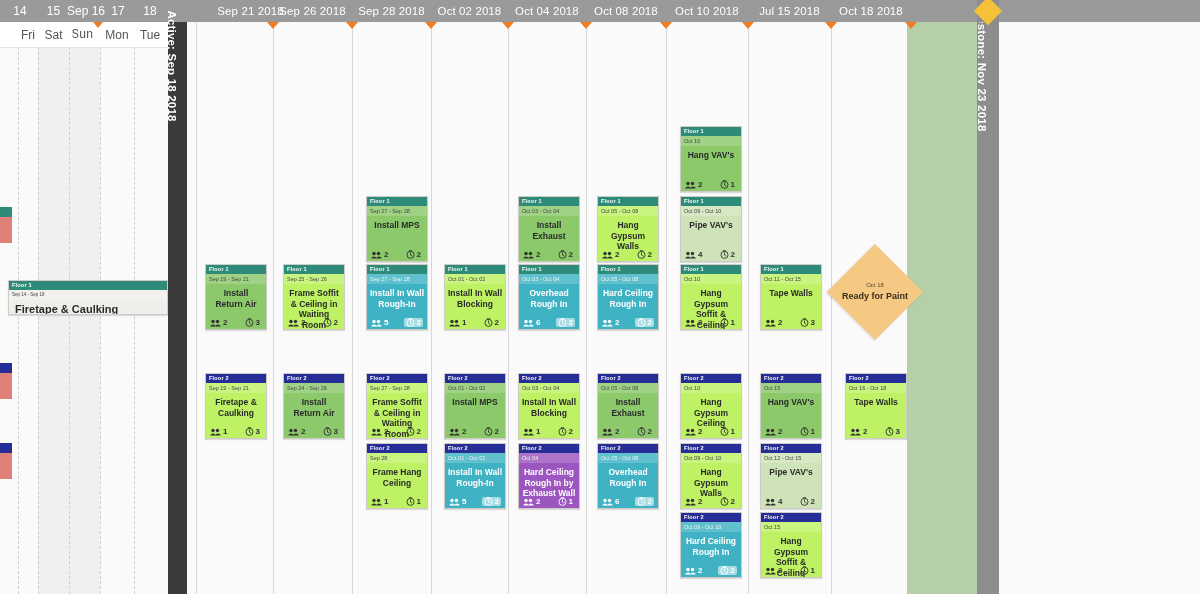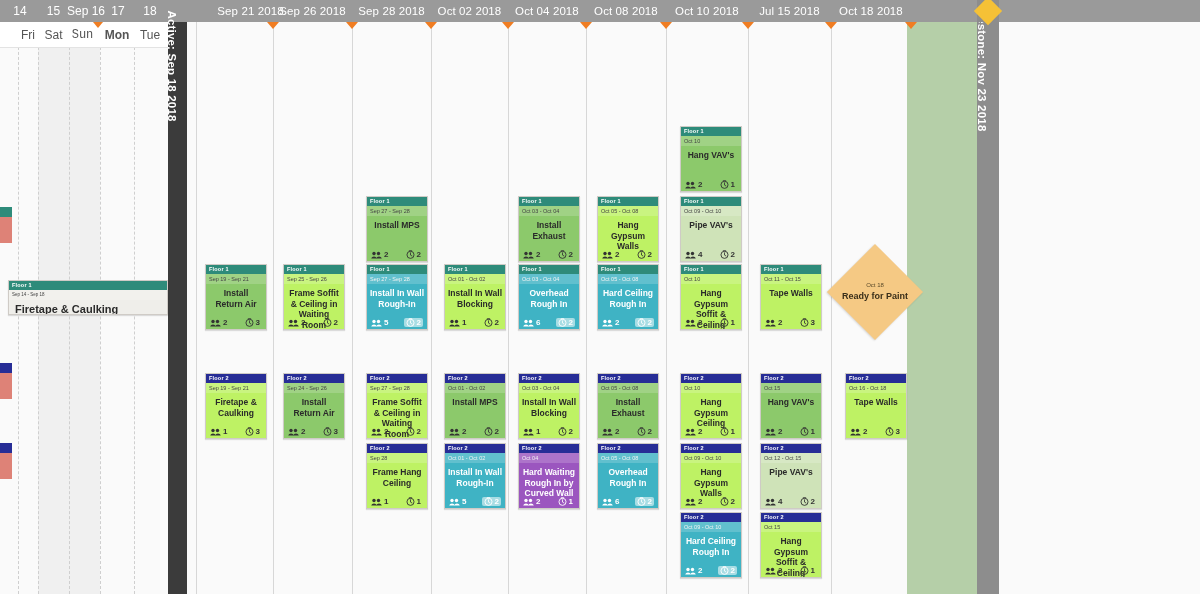--- a/index.html
+++ b/index.html
@@ -195,21 +195,21 @@
   <div class="datecol-head" style="left:508px; width:78px;">Oct 04 2018</div>
   <div class="datecol-head" style="left:586px; width:80px;">Oct 08 2018</div>
   <div class="datecol-head" style="left:666px; width:82px;">Oct 10 2018</div>
   <div class="datecol-head" style="left:748px; width:83px;">Jul 15 2018</div>
   <div class="datecol-head" style="left:831px; width:80px;">Oct 18 2018</div>
 
   <div class="weekstrip"></div>
   <div class="weekday" style="left:18px;width:20px;top:22px;">Fri</div>
   <div class="weekday" style="left:38px;width:31px;top:22px;text-align:center;">Sat</div>
   <div class="weekday" style="left:67px;width:31px;top:22px;font-family:Liberation Mono, monospace;">Sun</div>
-  <div class="weekday" style="left:100px;width:34px;top:22px;font-weight:bold;">Mon</div>
+  <div class="weekday" style="left:100px;width:34px;top:22px;">Mon</div>
   <div class="weekday" style="left:134px;width:32px;top:22px;">Tue</div>
 
   <div class="tri small" style="left:93px; top:22px;"></div>
   <div class="tri" style="left:267px; top:22px;"></div>
   <div class="tri" style="left:346px; top:22px;"></div>
   <div class="tri" style="left:425px; top:22px;"></div>
   <div class="tri" style="left:502px; top:22px;"></div>
   <div class="tri" style="left:580px; top:22px;"></div>
   <div class="tri" style="left:660px; top:22px;"></div>
   <div class="tri" style="left:742px; top:22px;"></div>
@@ -922,21 +922,21 @@
                 <path d="M5.8 1.4 h4.4" stroke="currentColor" stroke-width="1.6" stroke-linecap="round"></path>
               </svg>
             </span>
             <span class="num">2</span>
           </span>
         </div>
       </div>
       <div class="card fl2 body-purple" style="left: 518px; top: 443px; width: 62px; height: 66px;">
         <div class="chead">Floor 2</div>
         <div class="cdate">Oct 04</div>
-        <div class="ctitle">Hard Waiting Rough In by Curved Wall</div>
+        <div class="ctitle">Hard Ceiling Rough In by Exhaust Wall</div>
         <div class="cfoot">
           <span class="grp">
             <span class="ico">
               <svg width="11" height="8" viewBox="0 0 22 16">
                 <circle cx="6" cy="5" r="3.4" fill="currentColor"></circle>
                 <circle cx="15" cy="5" r="3.4" fill="currentColor"></circle>
                 <path d="M0.5 15 C1.6 9.6 10.4 9.6 11.5 15 Z" fill="currentColor"></path>
                 <path d="M10.5 15 C11.6 9.6 20.4 9.6 21.5 15 Z" fill="currentColor"></path>
               </svg>
             </span>

